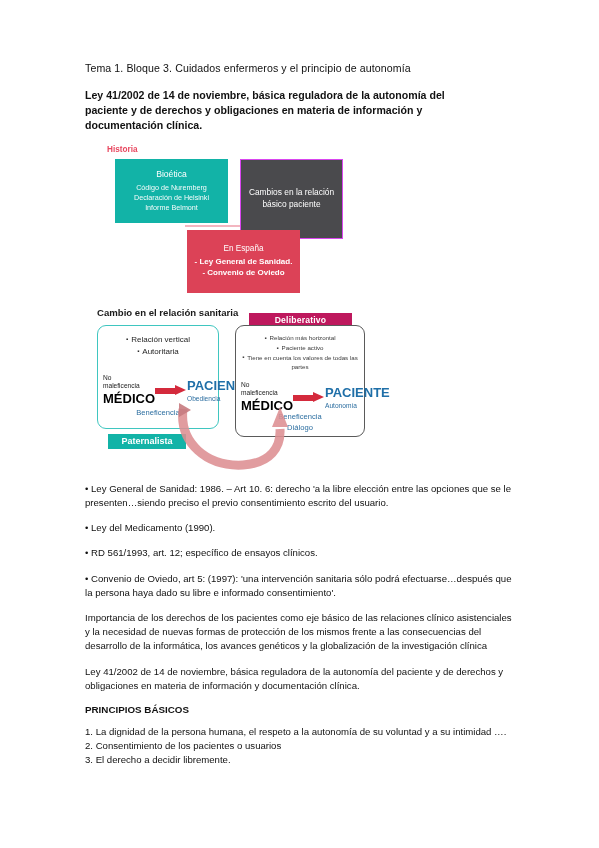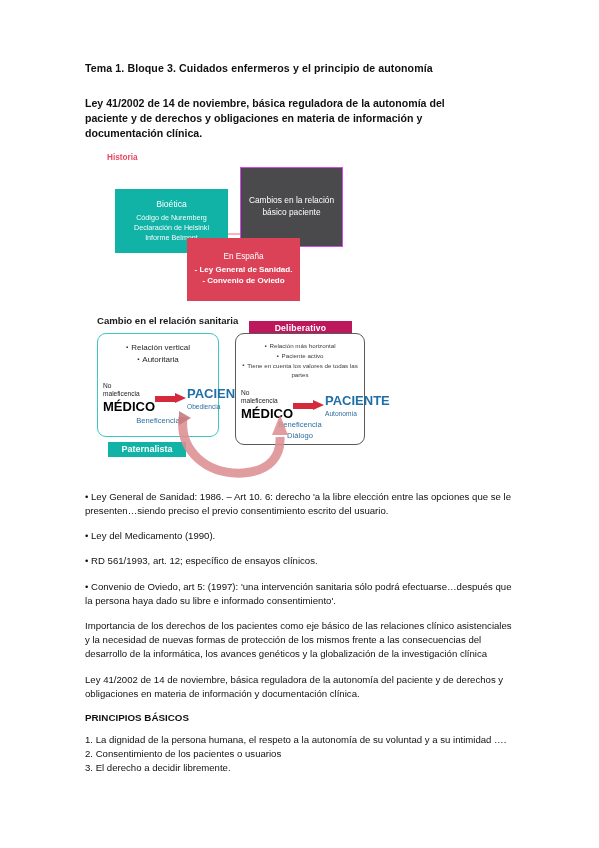--- a/index.html
+++ b/index.html
@@ -20,23 +20,23 @@
     width: 599px;
     height: 848px;
     background: #ffffff;
     box-sizing: border-box;
     padding: 62px 80px 0 85px;
   }
 
   
   .h-title {
     font-size: 10.6px;
-    font-weight: bold;
+    font-weight: normal;
     letter-spacing: 0.1px;
-    margin: 0 0 20px 0;
+    margin: 0 0 12px 0;
     line-height: 1.3;
   }
   .h-sub {
     font-size: 10.6px;
     font-weight: bold;
     line-height: 1.42;
     margin: 0 0 12px 0;
     max-width: 395px;
   }
 
@@ -72,21 +72,20 @@
     text-align: center;
     color: #ffffff;
   }
   .box-bioetica {
     left: 8px;
     top: 14px;
     width: 113px;
     height: 64px;
     background: #12b3a7;
     padding: 6px 4px;
-    margin-top: 22px;
   }
   .box-bioetica .b-title {
     font-size: 8.6px;
     margin-bottom: 4px;
   }
   .box-bioetica .b-line {
     font-size: 7.2px;
     line-height: 1.42;
     opacity: 0.96;
   }

